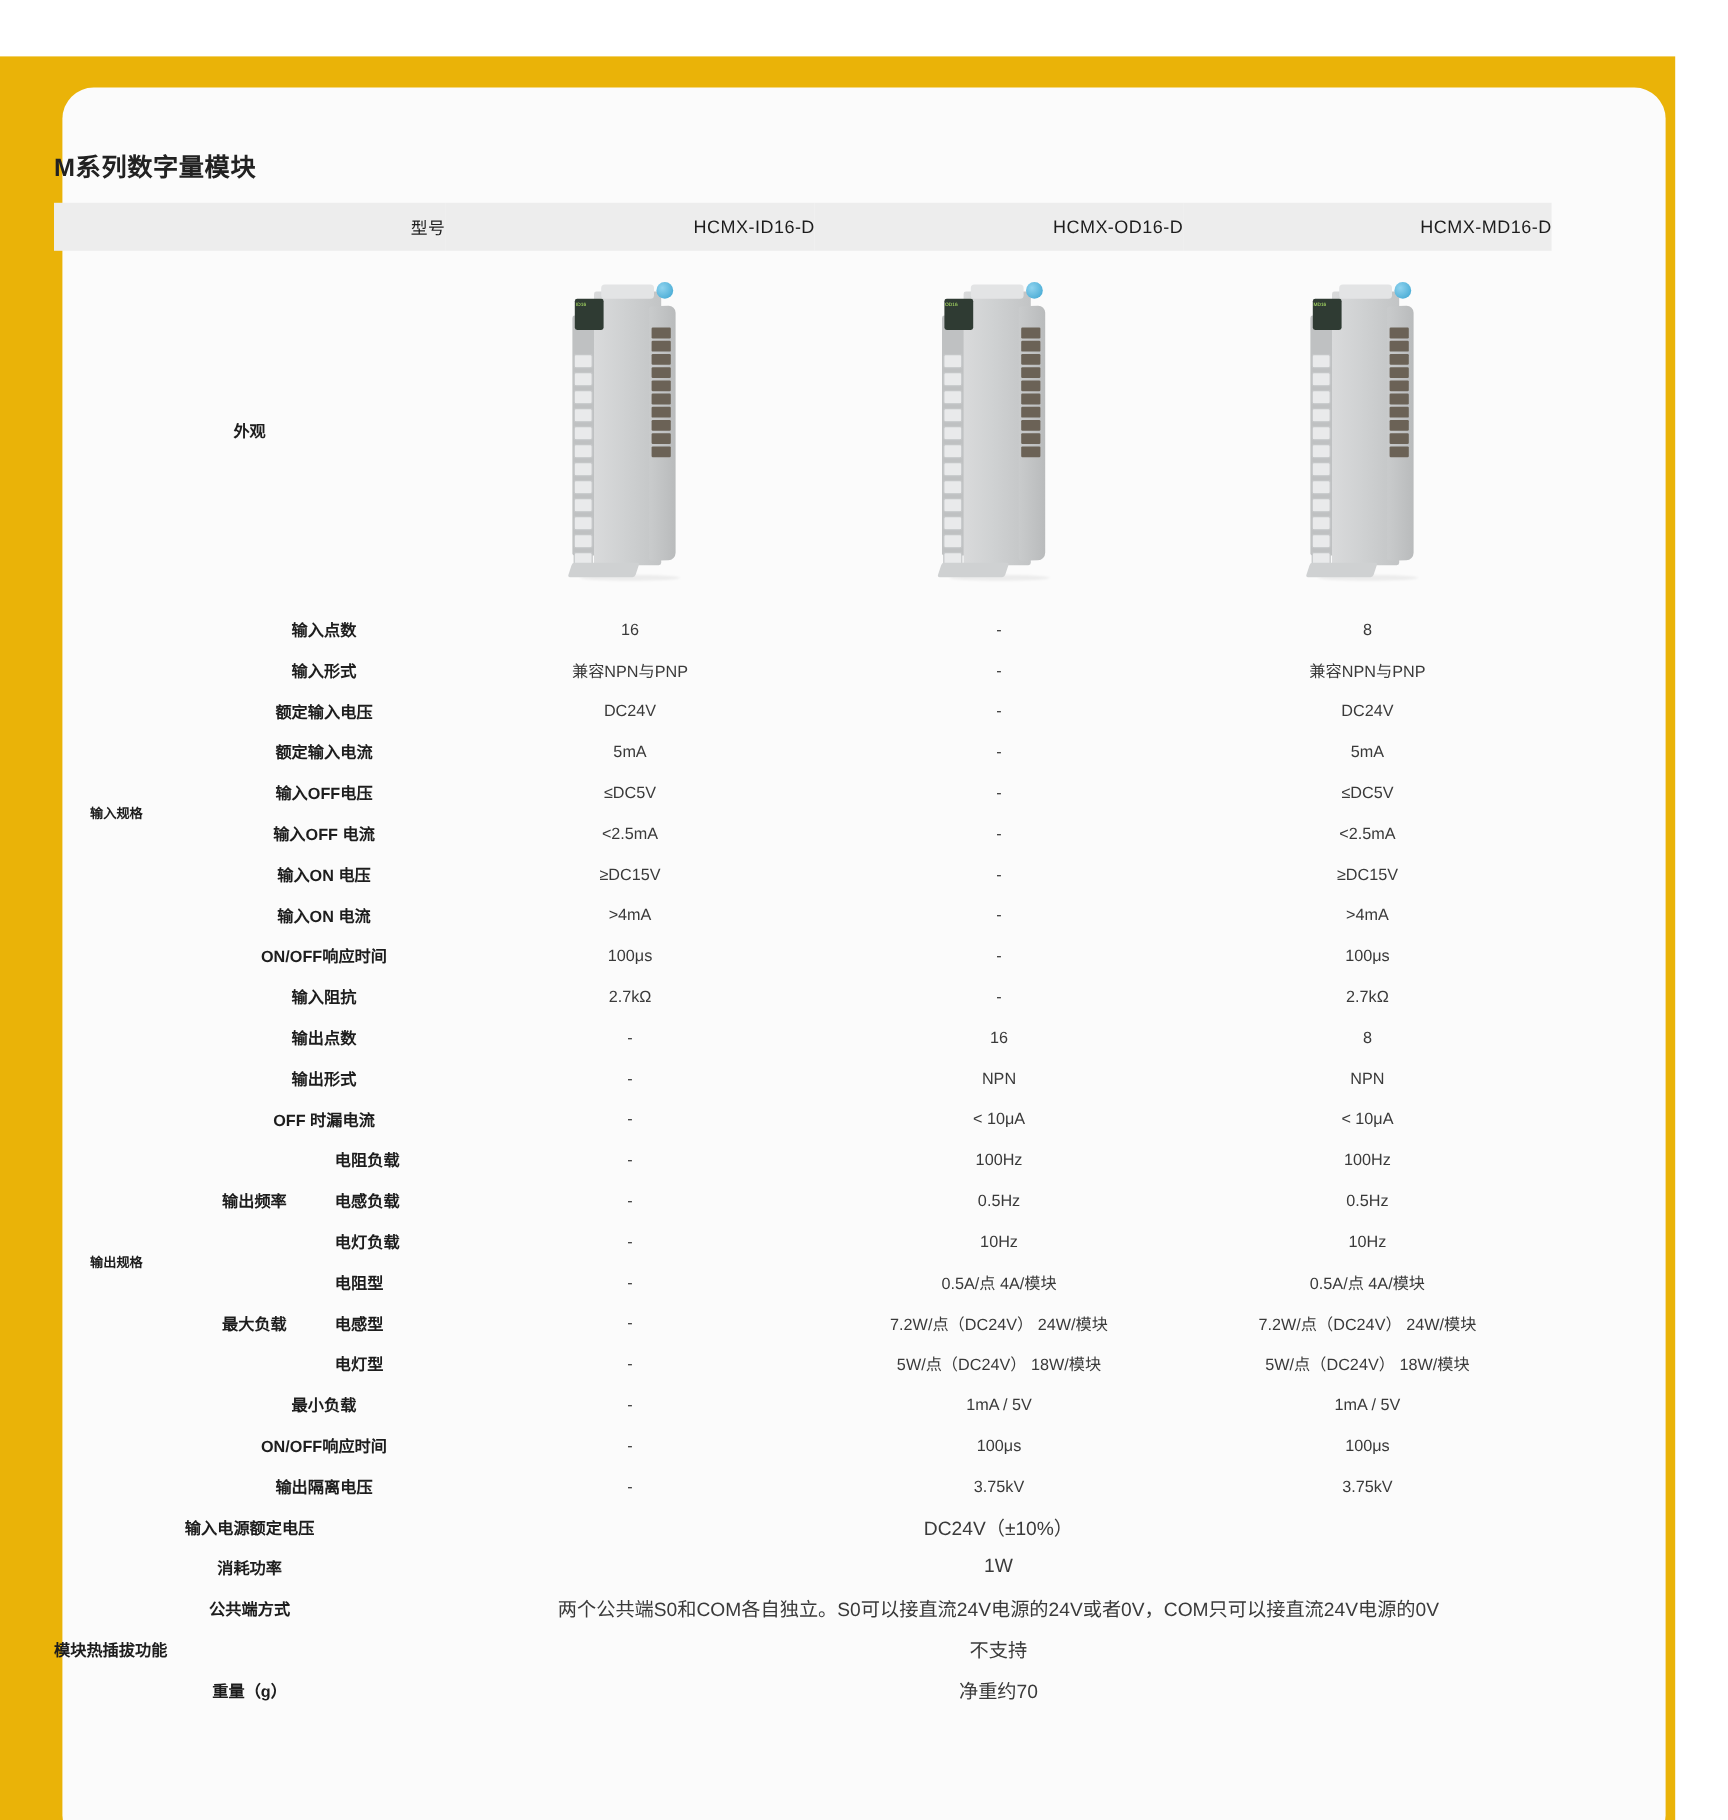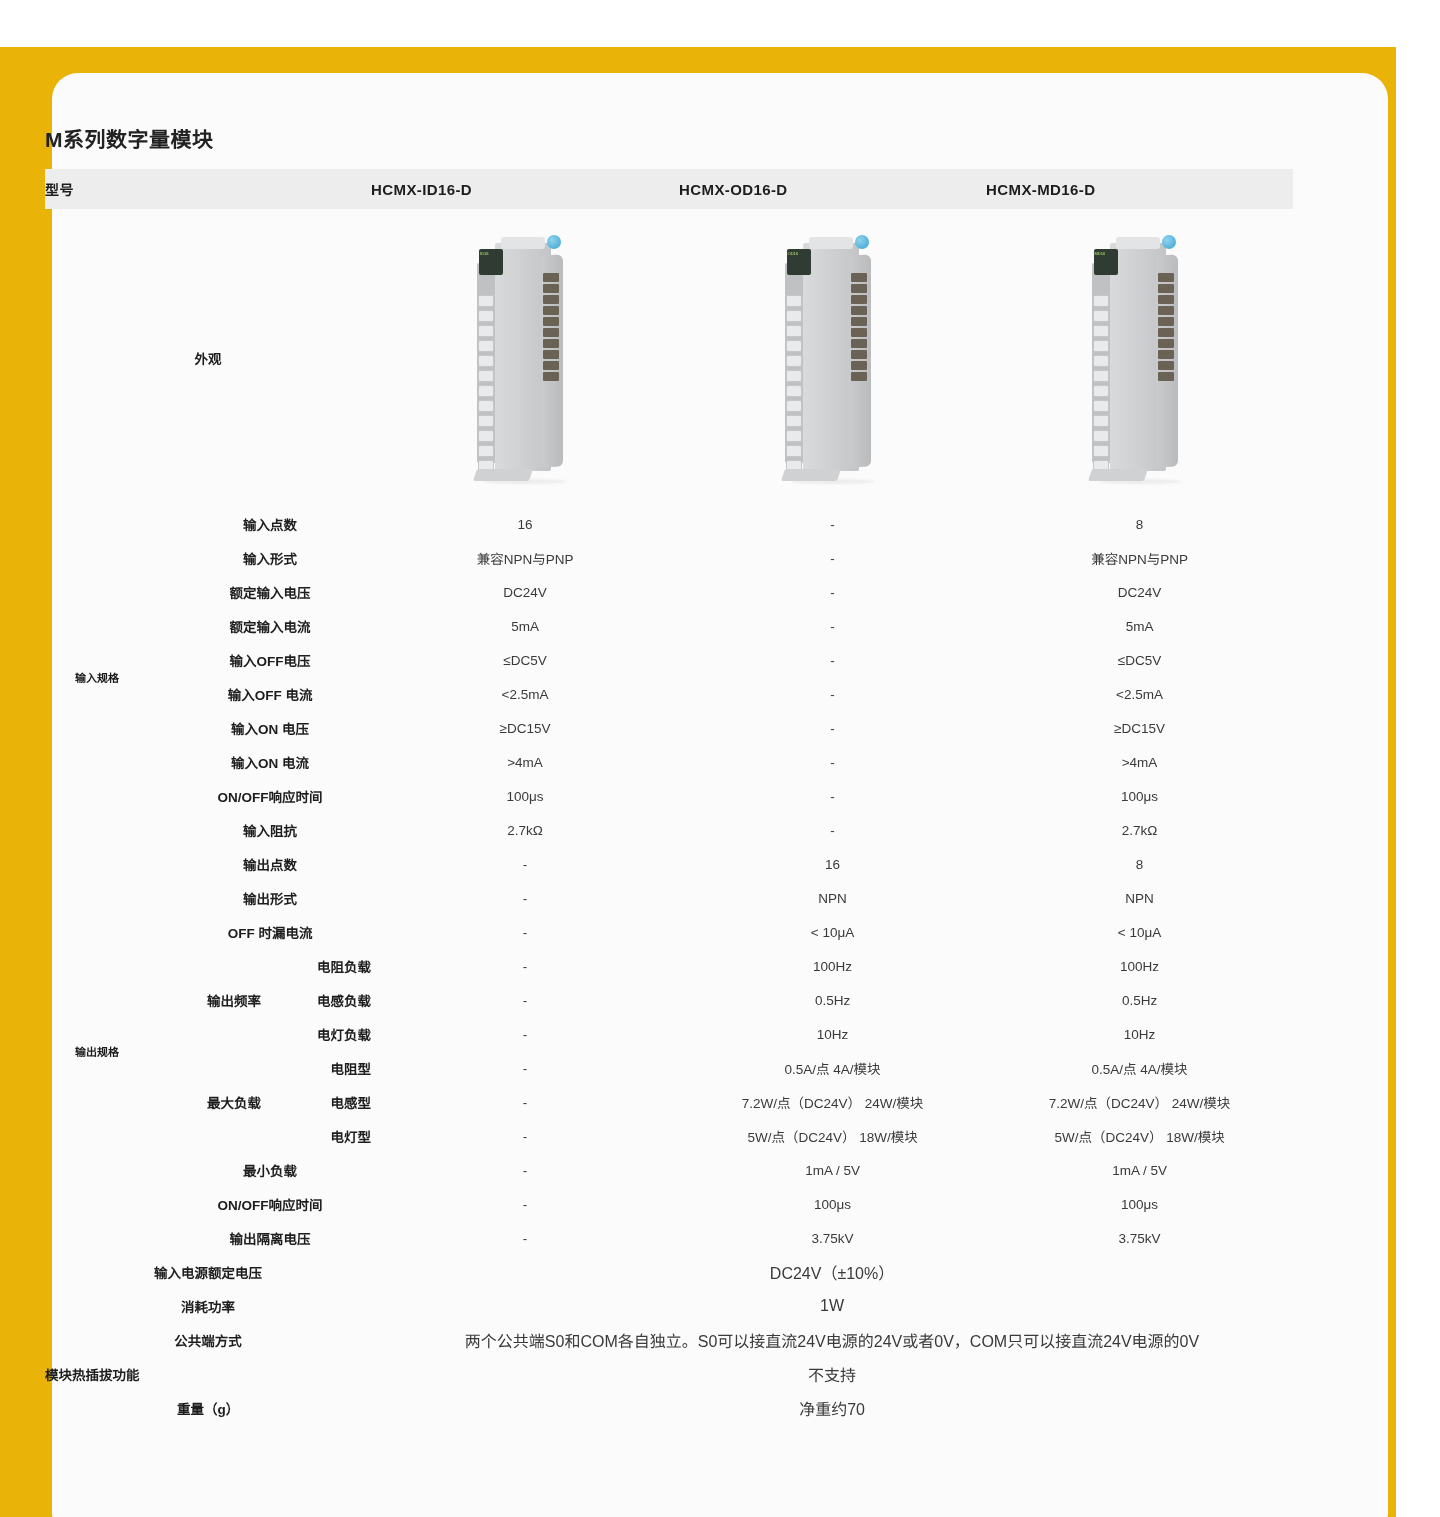--- a/index.html
+++ b/index.html
@@ -50,22 +50,22 @@
     color: #333333;
   }
   table.spec td, table.spec th {
     border: none;
     padding: 0;
   }
   
   .hdr-row td {
     background: #ededed;
     height: 40px;
-    text-align: left;
-    font-weight: bold;
+    text-align: right;
+    font-weight: normal;
     font-size: 15px;
     color: #1d1d1d;
     letter-spacing: 0.4px;
   }
   .hdr-row td.lbl {
     font-size: 14px;
   }
   
   .cell {
     height: 34px;
@@ -86,30 +86,30 @@
   }
   .grouplabel {
     text-align: center;
     font-weight: bold;
     color: #1d1d1d;
     font-size: 11px;
     border-bottom: 1px solid #e6e6e6;
     vertical-align: middle;
   }
   .sublabel {
-    text-align: right;
+    text-align: left;
     padding-left: 18px !important;
     font-weight: bold;
     color: #1d1d1d;
     font-size: 13.5px;
     border-bottom: 1px solid #e6e6e6;
     vertical-align: middle;
   }
   .midlabel {
-    text-align: right;
+    text-align: center;
     padding-left: 14px !important;
     font-weight: bold;
     color: #1d1d1d;
     font-size: 13.5px;
     border-bottom: 1px solid #e6e6e6;
     vertical-align: middle;
   }
   .imgrow td {
     height: 298px;
     border-bottom: 1px solid #e6e6e6;

